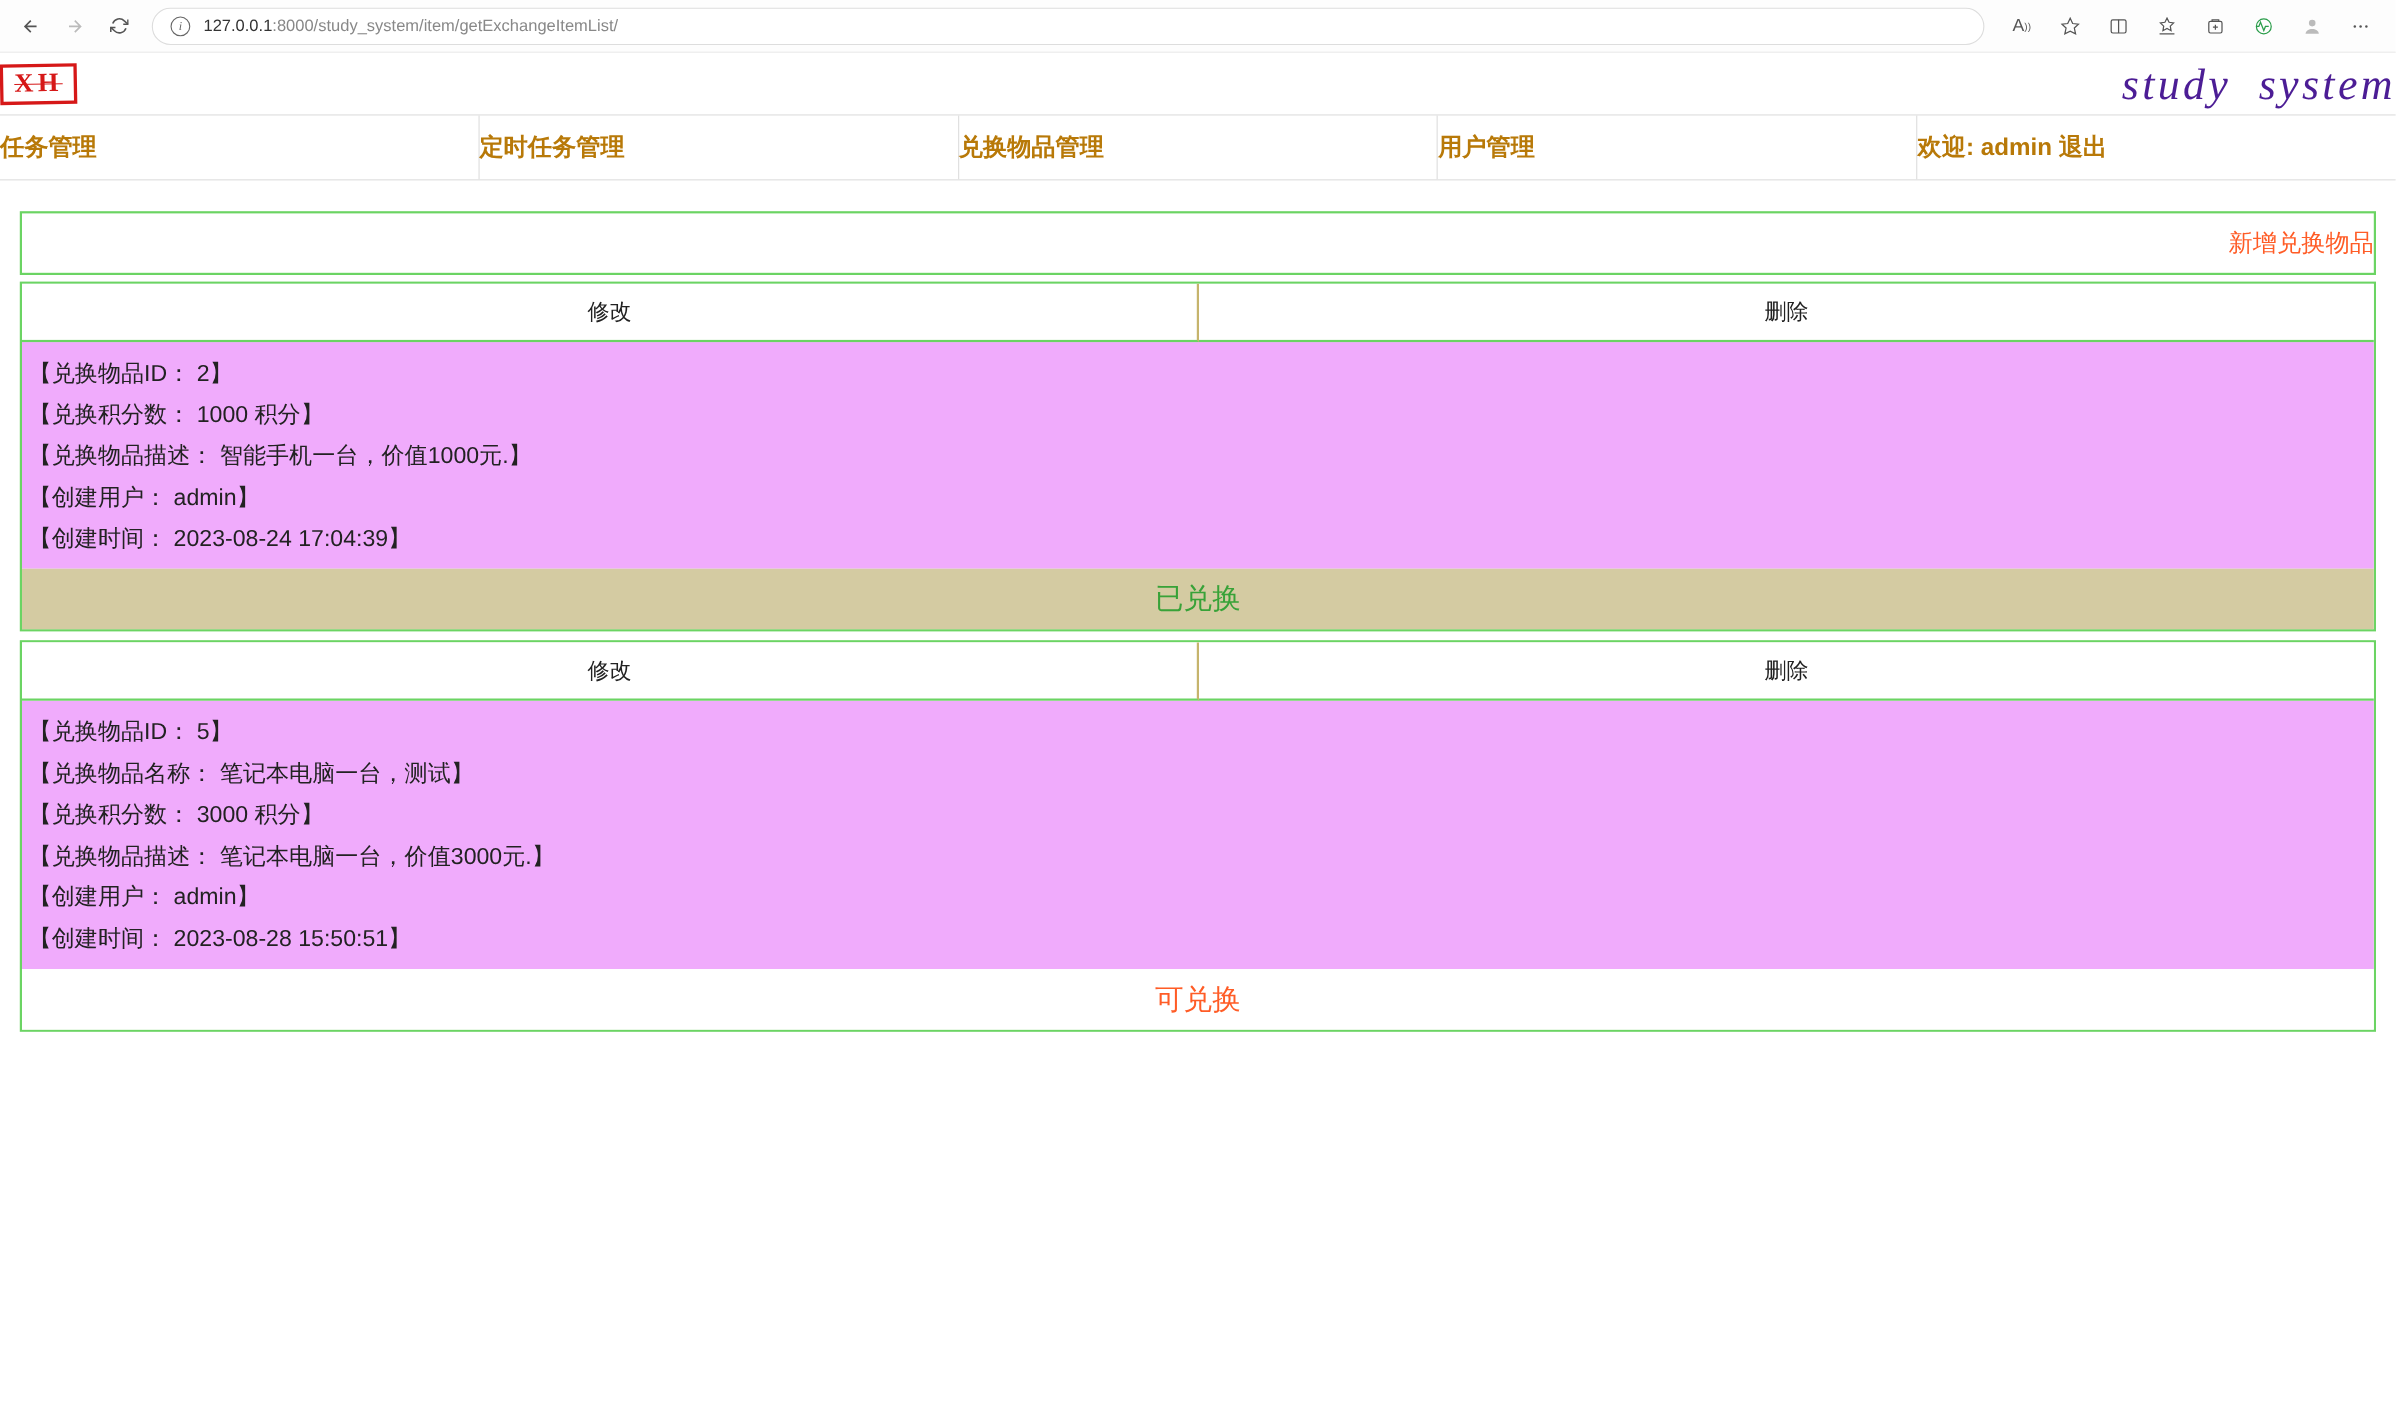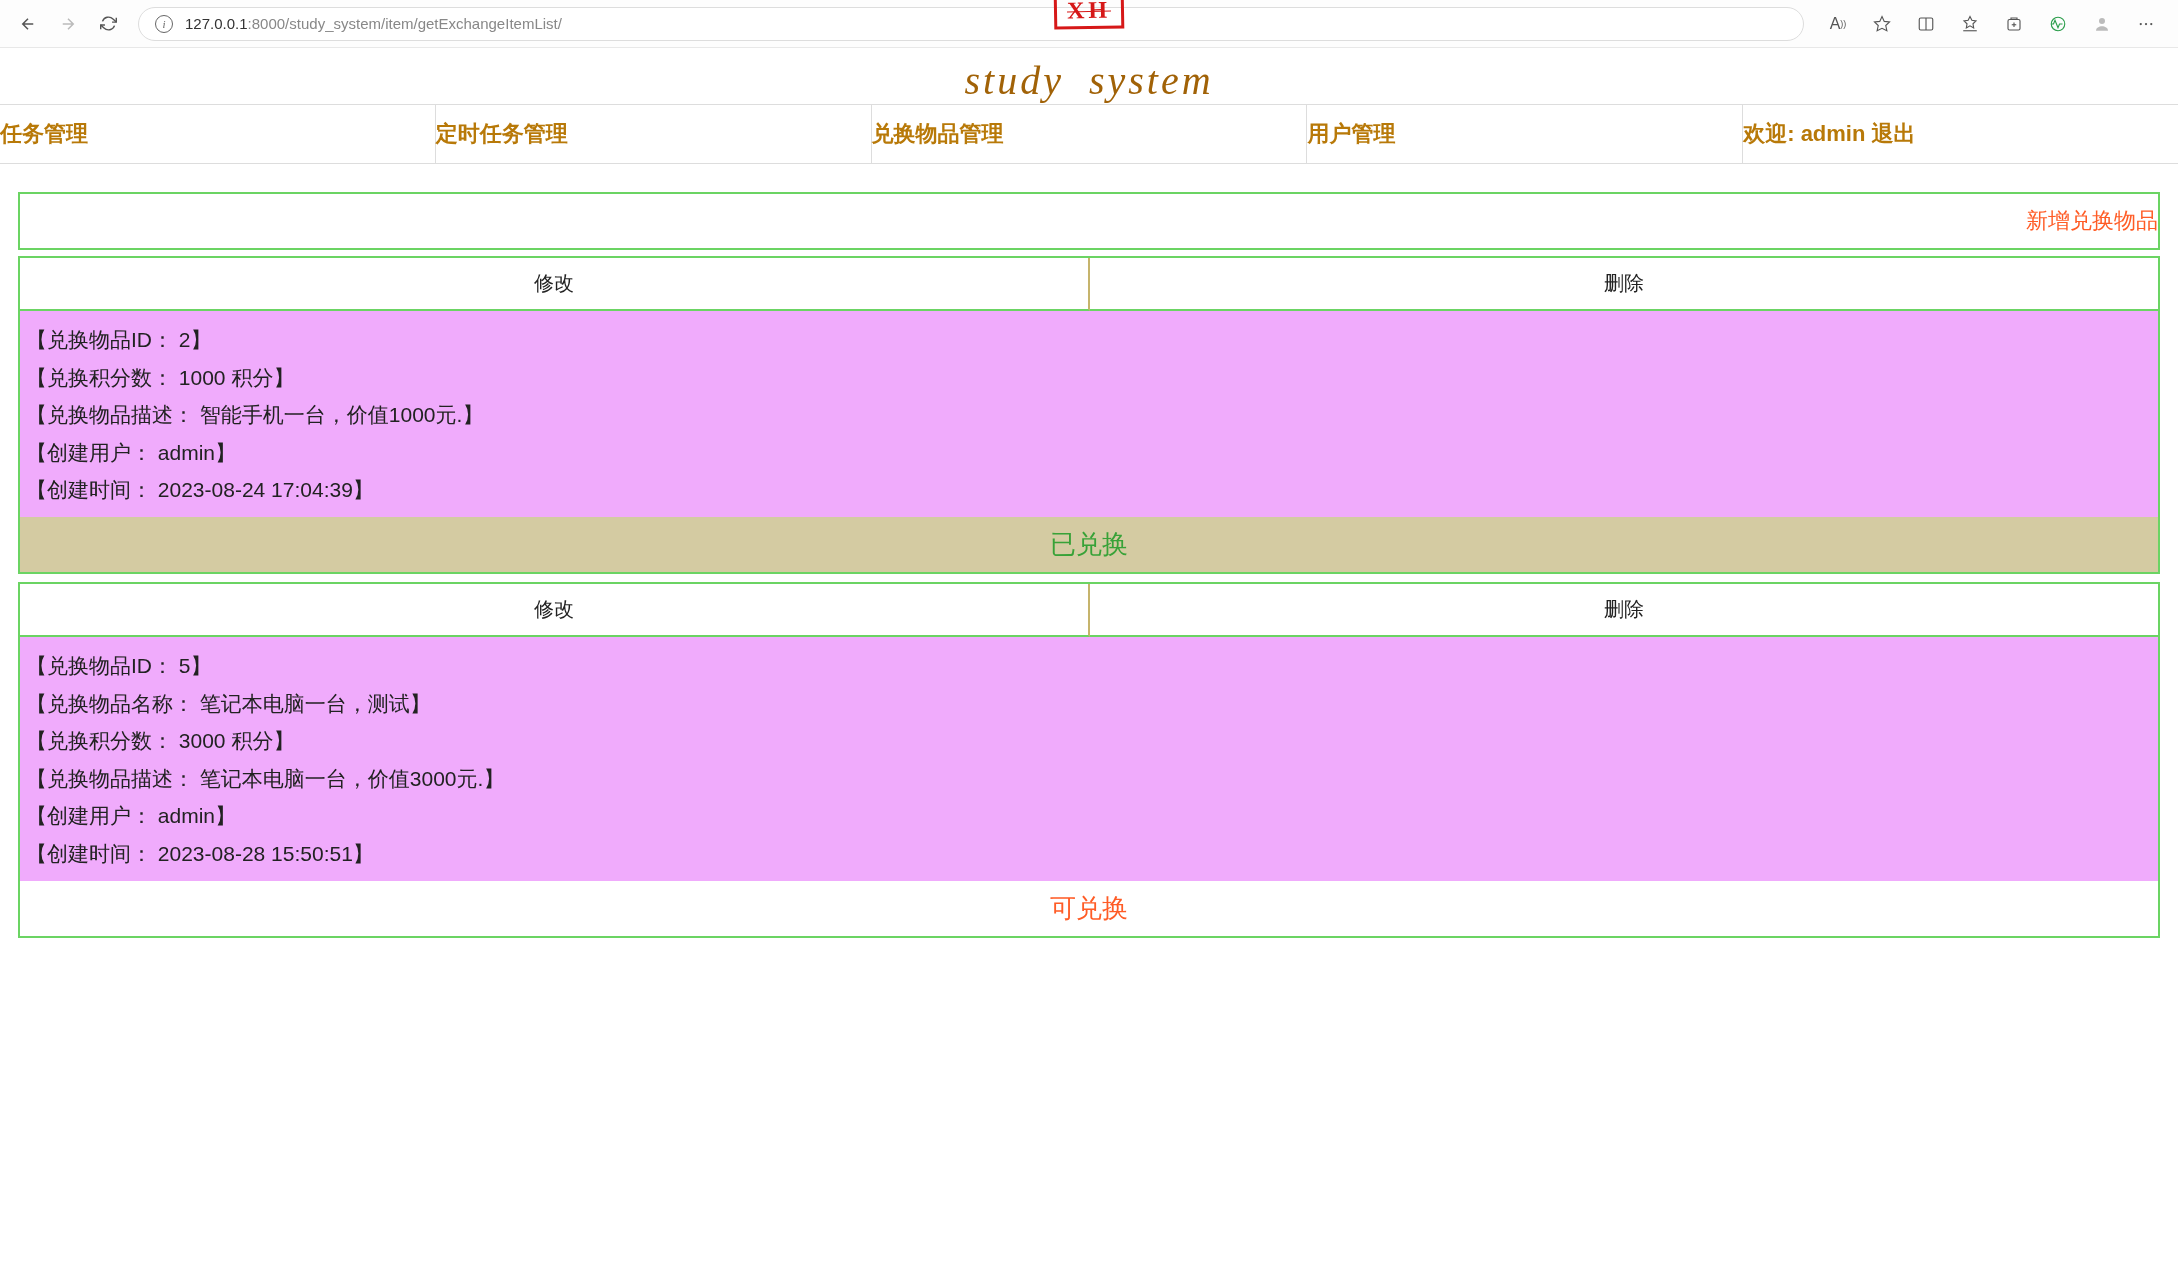--- a/index.html
+++ b/index.html
@@ -68,43 +68,42 @@
       color: #555;
       font-size: 16px;
       cursor: pointer;
       border-radius: 4px;
     }
     
     
     .header-banner {
       display: flex;
       align-items: center;
-      justify-content: flex-end;
+      justify-content: space-between;
       height: 56px;
       gap: 28px;
       background: #fff;
-      flex-direction: column;
     }
     .logo-stamp {
       border: 3px solid #d61818;
       color: #d61818;
       font-family: "STKaiti", serif;
       font-size: 24px;
       font-weight: bold;
       padding: 2px 10px;
       letter-spacing: 4px;
       transform: rotate(-1deg);
       text-decoration: line-through;
       text-decoration-thickness: 1px;
     }
     .header-title {
       font-family: "Brush Script MT", cursive;
       font-size: 40px;
       font-style: italic;
-      color: #a16207;
+      color: #4c1d95;
       letter-spacing: 3px;
       word-spacing: 12px;
     }
     
     
     .main-nav {
       display: flex;
       width: 100%;
       border-top: 1px solid #ddd;
       border-bottom: 1px solid #ddd;

